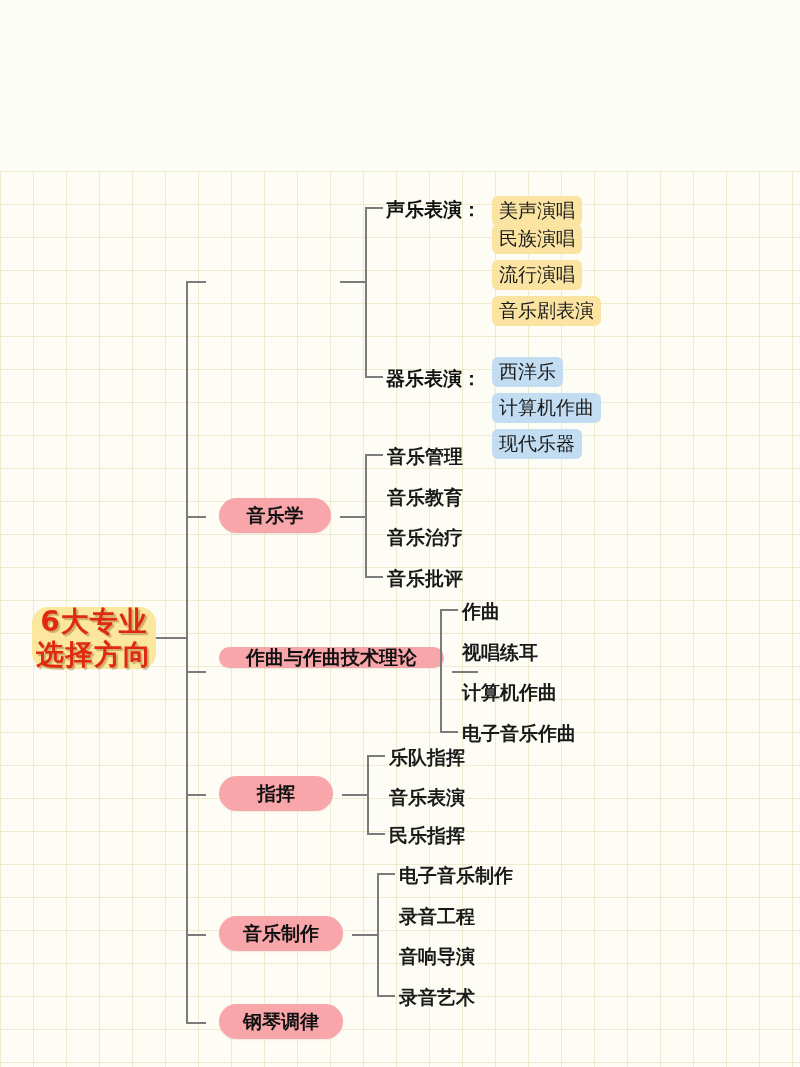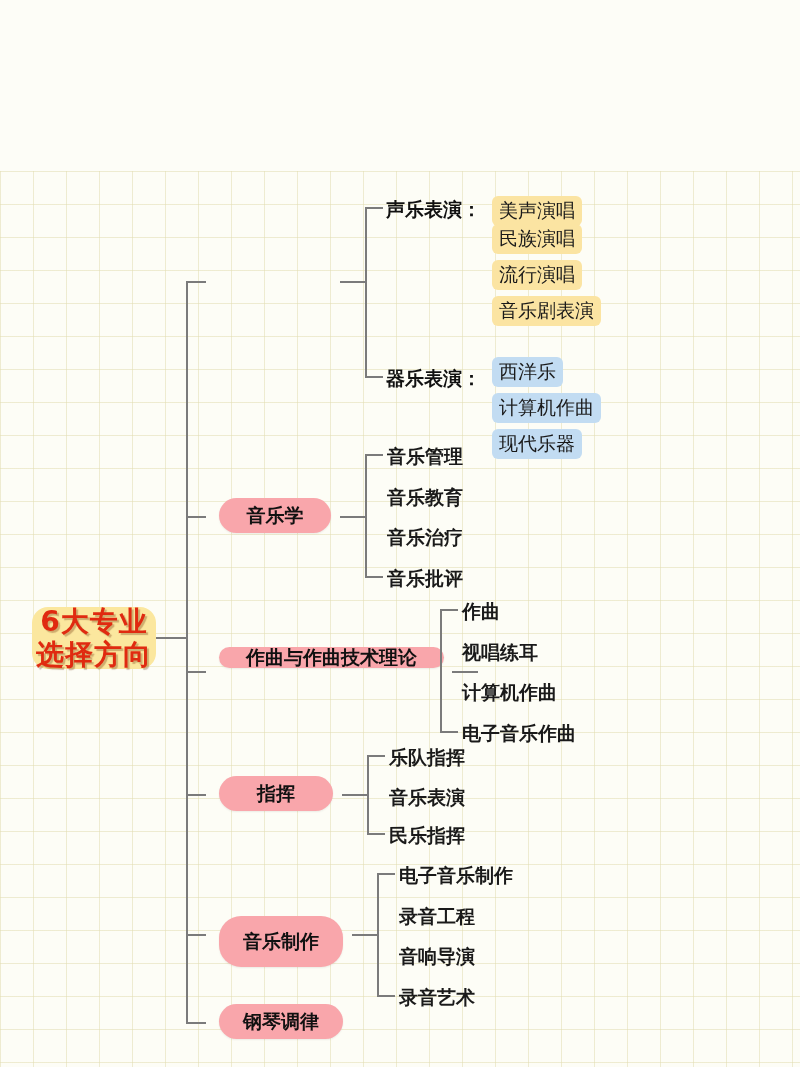--- a/index.html
+++ b/index.html
@@ -226,21 +226,21 @@
     </div>
     <div class="ln h" style="left:342px; top:623px; width:26px;"></div>
     <div class="ln v" style="left:367px; top:584px; height:80px;"></div>
     <div class="ln h" style="left:367px; top:584px; width:18px;"></div>
     <div class="ln h" style="left:367px; top:662px; width:18px;"></div>
 
     <div class="leaf" style="left:389px; top:577px;text-align:center;">乐队指挥</div>
     <div class="leaf" style="left:389px; top:617px;">音乐表演</div>
     <div class="leaf" style="left:389px; top:655px;">民乐指挥</div>
 
-    <div class="pill" style="left:219px; top:745px; width:124px; height:51px;">
+    <div class="pill" style="left:219px; top:745px; width:124px; height:35px;">
       <span>音乐制作</span>
     </div>
     <div class="ln h" style="left:352px; top:763px; width:26px;"></div>
     <div class="ln v" style="left:377px; top:702px; height:124px;"></div>
     <div class="ln h" style="left:377px; top:702px; width:18px;"></div>
     <div class="ln h" style="left:377px; top:824px; width:18px;"></div>
 
     <div class="leaf" style="left:399px; top:695px;">电子音乐制作</div>
     <div class="leaf" style="left:399px; top:736px;">录音工程</div>
     <div class="leaf" style="left:399px; top:776px;">音响导演</div>

